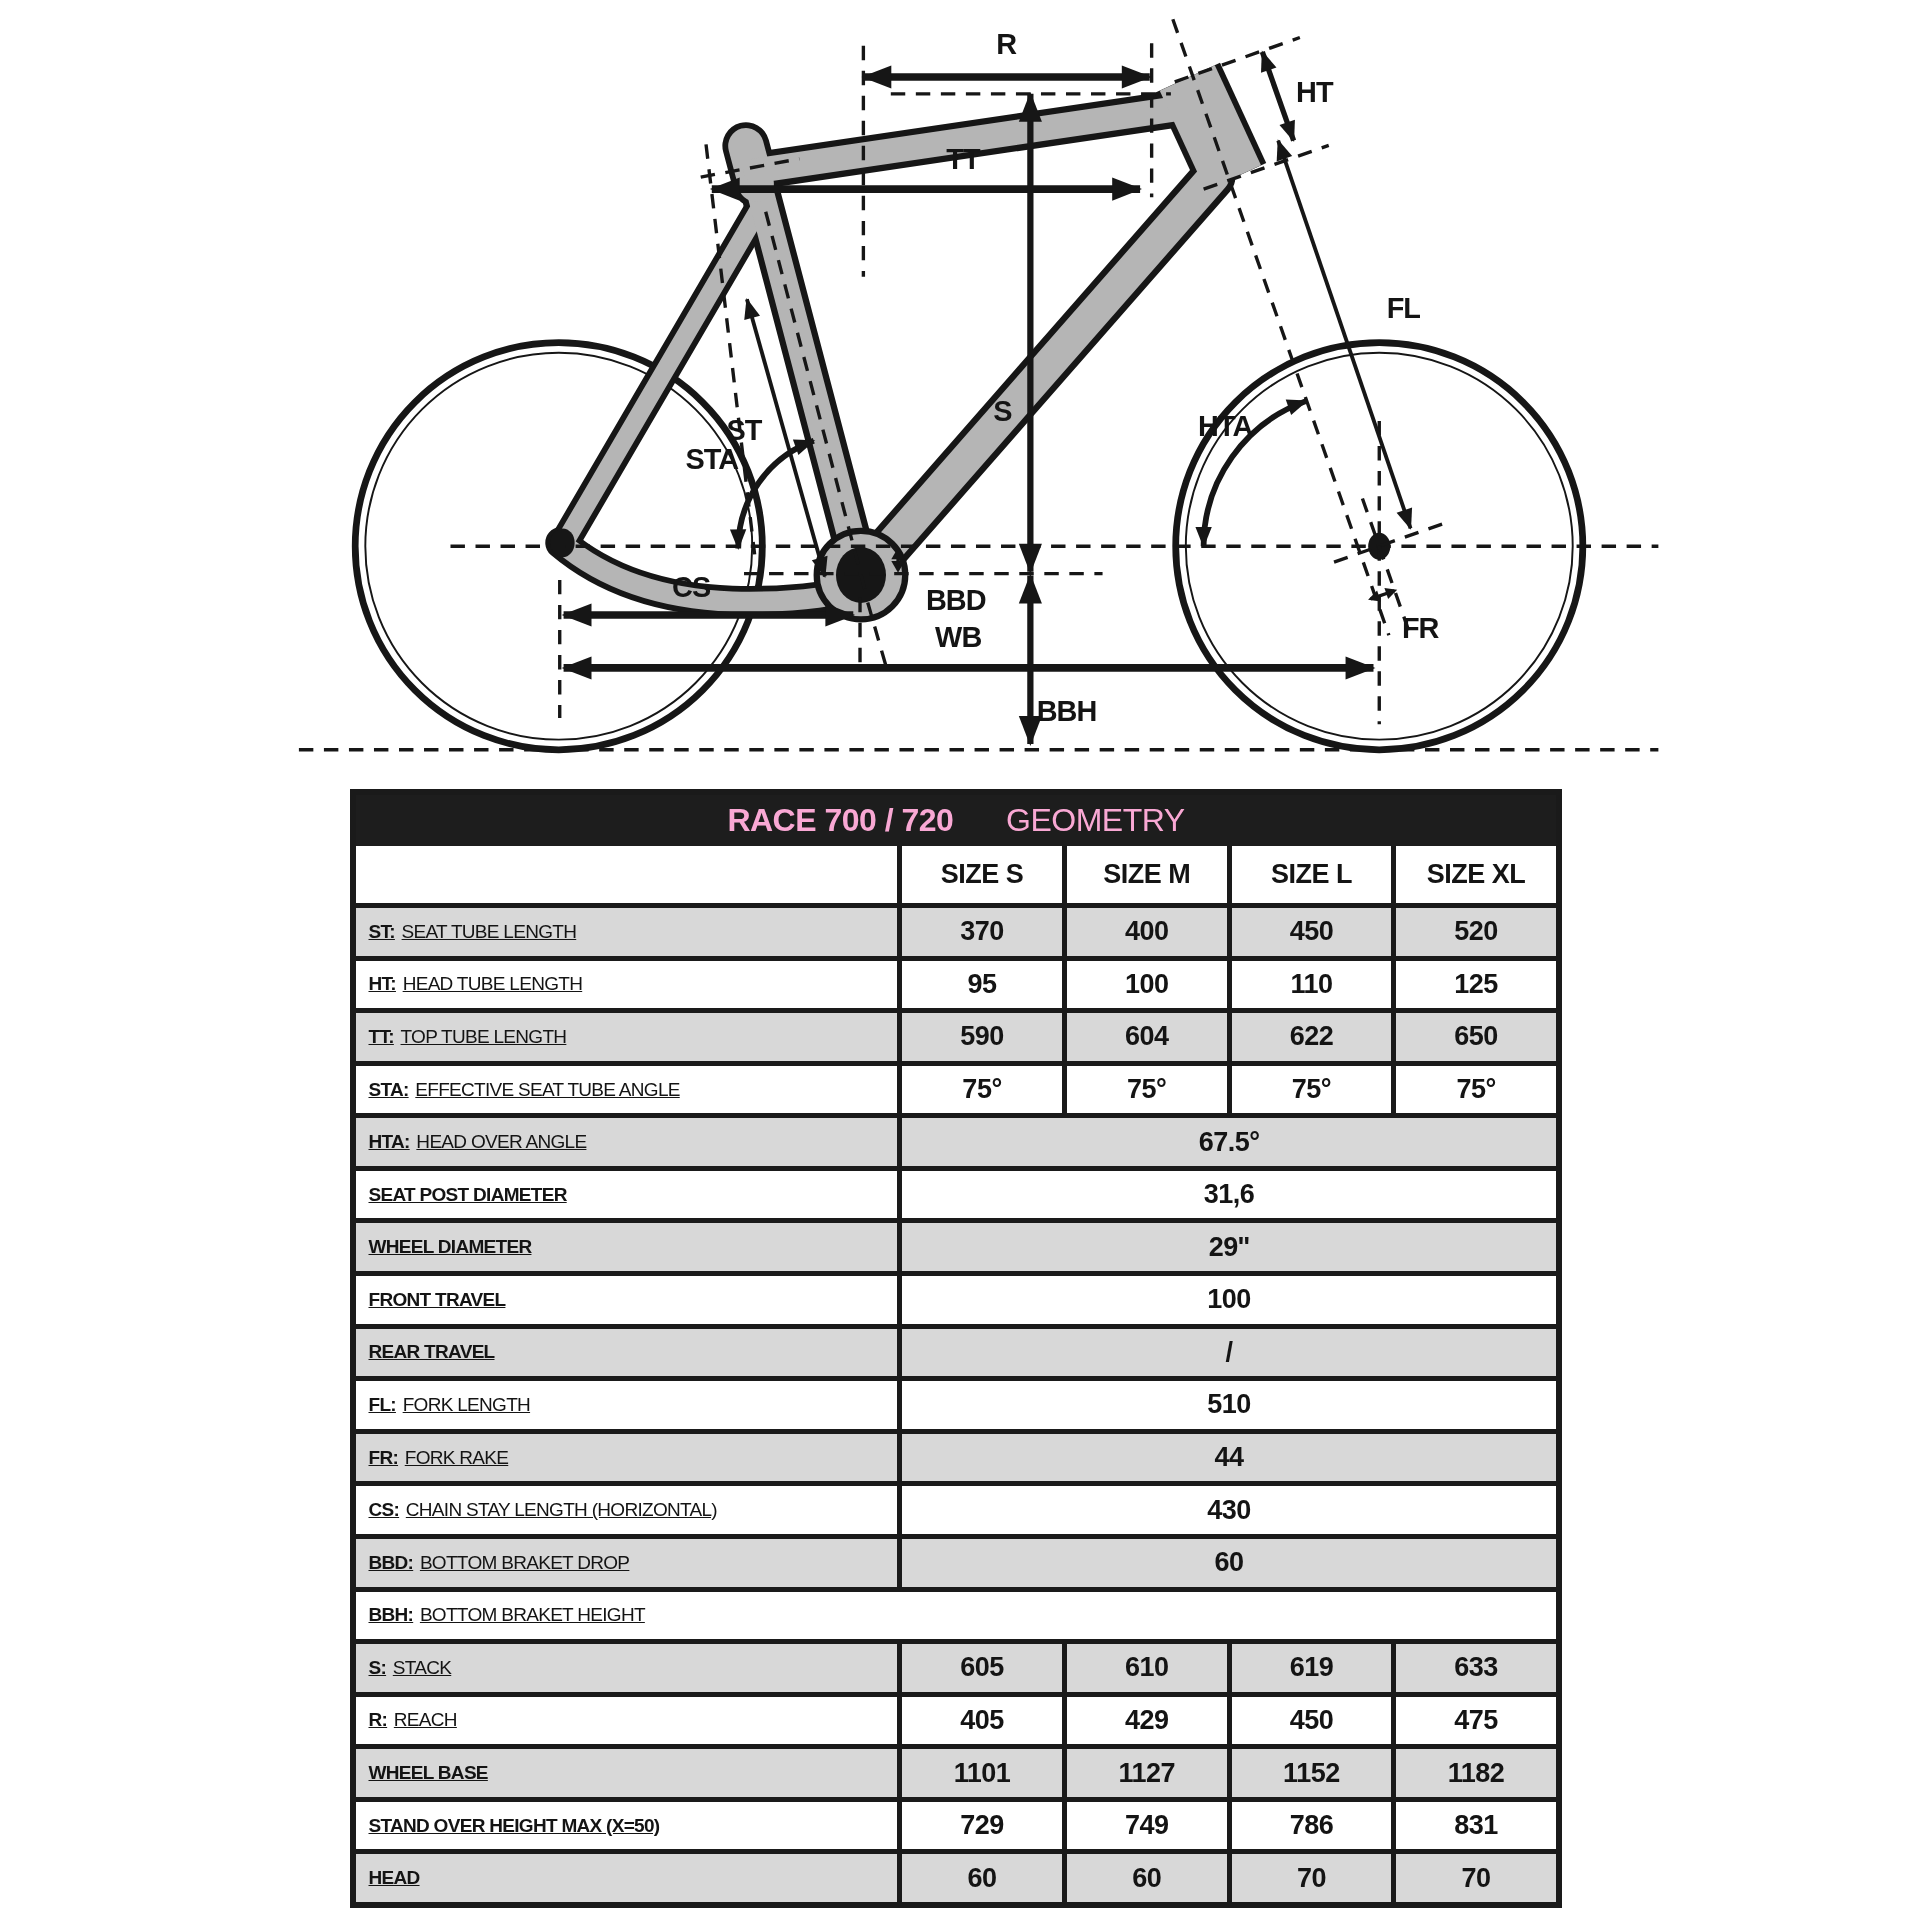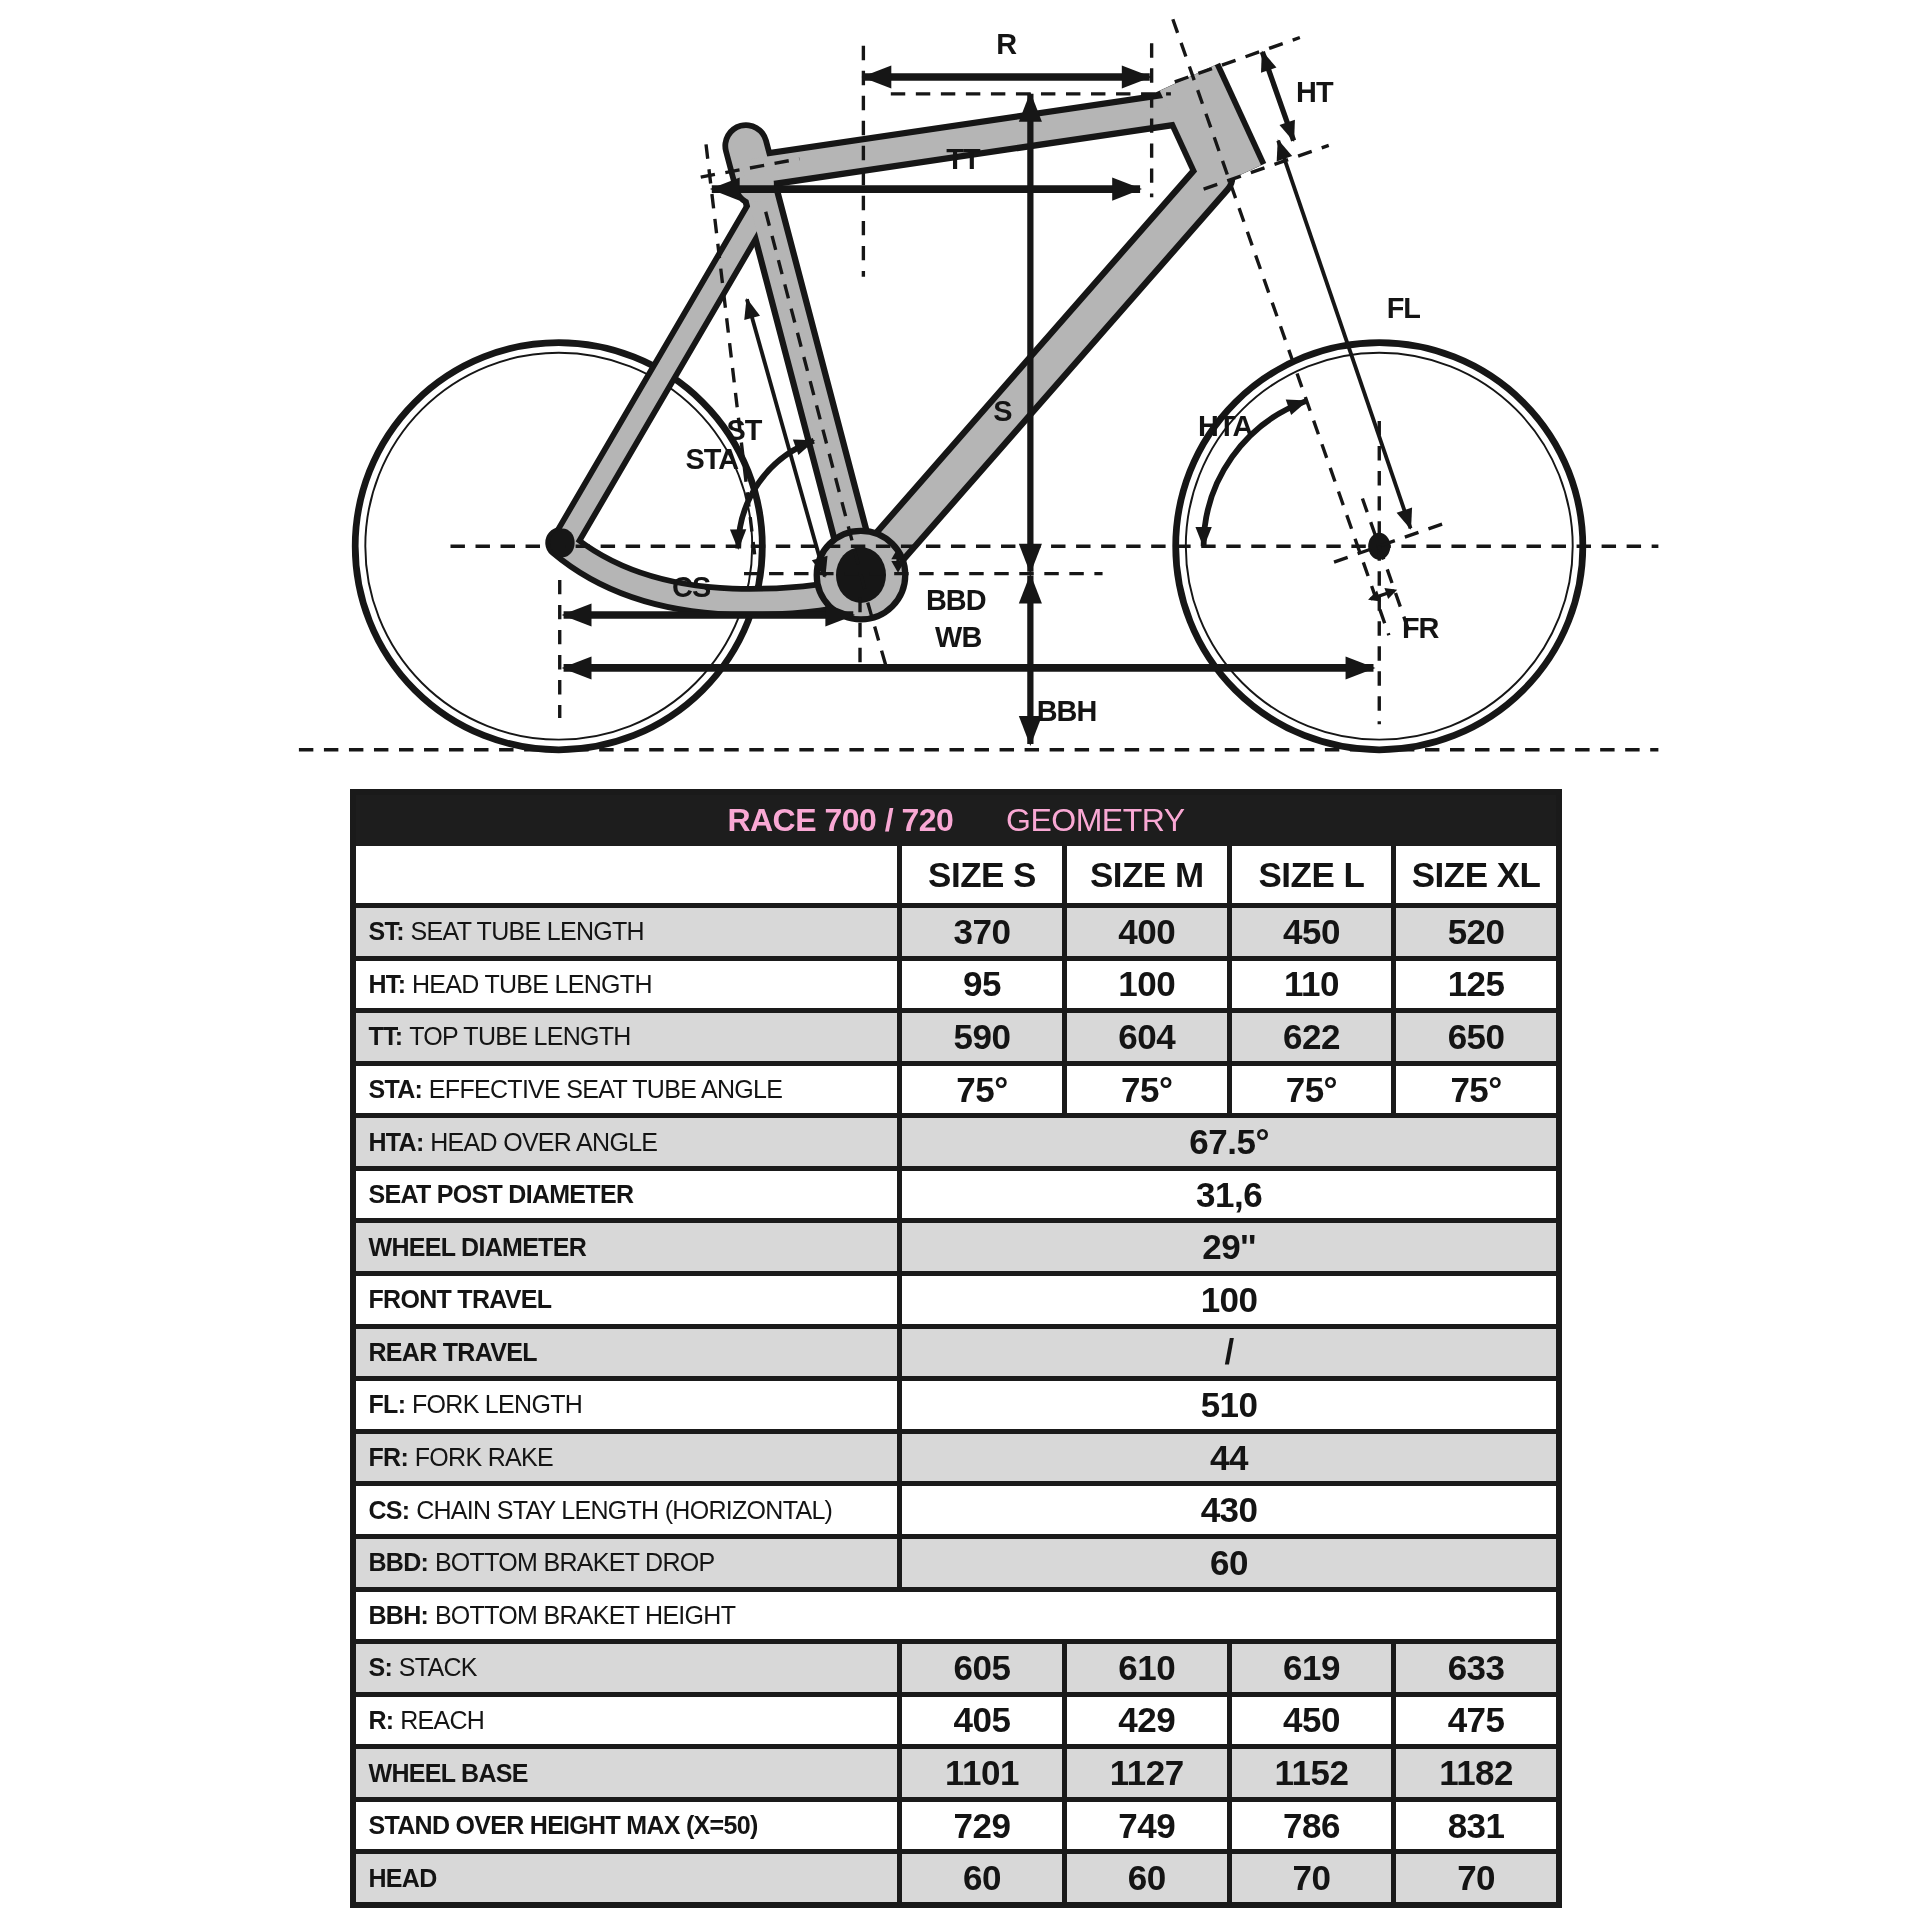--- a/index.html
+++ b/index.html
@@ -10,25 +10,25 @@
   #geo-table{position:absolute;left:350px;top:789px;width:1212px;height:1119px;
     border:6.7px solid #1a1a1a;display:flex;flex-direction:column;box-sizing:border-box;background:#ffffff;}
   .t-title{height:51px;flex:0 0 auto;background:#1d1d1d;color:#f9a8d4;display:flex;align-items:center;justify-content:center;
     font-size:32px;letter-spacing:-0.5px;}
   .t-title .bold{font-weight:700;margin-right:8.7px;}
   .t-title .reg{font-weight:400;margin-left:44px;}
   .t-row{display:flex;flex:1 1 0;border-top:5.3px solid #1a1a1a;box-sizing:border-box;background:#ffffff;}
   .t-row.header{flex:0 0 57px;border-top:none;}
   .t-row.shaded .cell{background:#d8d8d8;}
   .cell{display:flex;align-items:center;box-sizing:border-box;}
-  .c-label{width:45.1%;padding-left:12.5px;font-size:25px;letter-spacing:-0.7px;}
+  .c-label{width:45.1%;padding-left:12.5px;font-size:19px;letter-spacing:-0.7px;text-decoration:underline;}
   .c-label .pfx{font-weight:700;margin-right:6.7px;white-space:pre;}
   .c-label .rest{font-weight:400;}
   .c-label.allbold .rest{font-weight:700;}
-  .c-val{width:13.725%;justify-content:center;font-weight:700;font-size:35px;border-left:5.3px solid #1a1a1a;letter-spacing:-0.5px;}
+  .c-val{width:13.725%;justify-content:center;font-weight:700;font-size:27px;border-left:5.3px solid #1a1a1a;letter-spacing:-0.5px;}
   .c-val.span{width:54.9%;}
   .hdr .c-val{font-weight:700;}
 </style>
 </head>
 <body>
 
 <svg id="diagram" viewBox="0 0 4000 1625" xmlns="http://www.w3.org/2000/svg">
   <defs>
     <marker id="mB" markerUnits="userSpaceOnUse" markerWidth="70" markerHeight="52" refX="60" refY="26" orient="auto">
       <path d="M2,2 L64,26 L2,50 Z" fill="#161616"></path>

